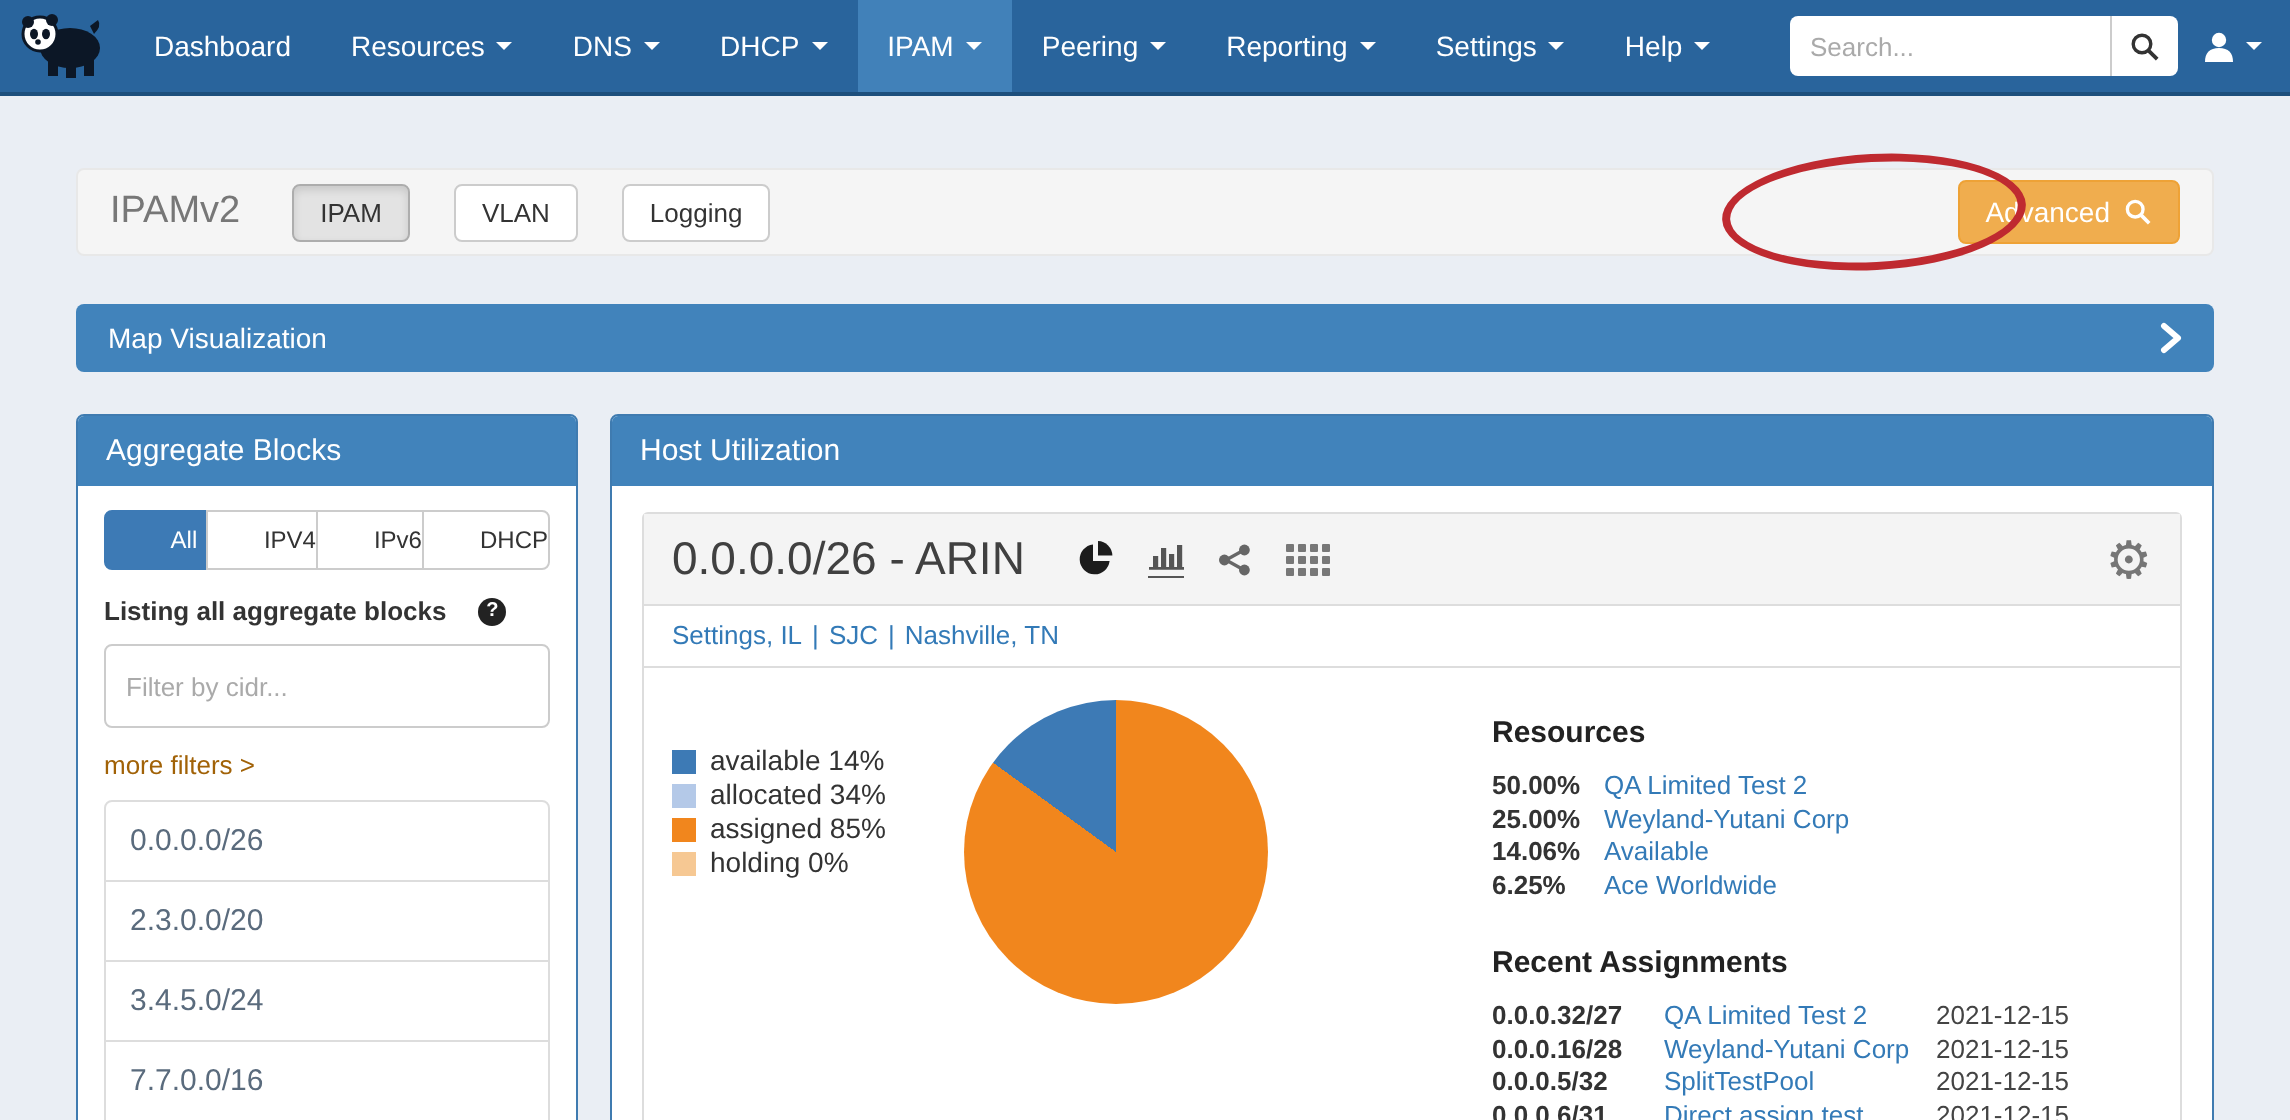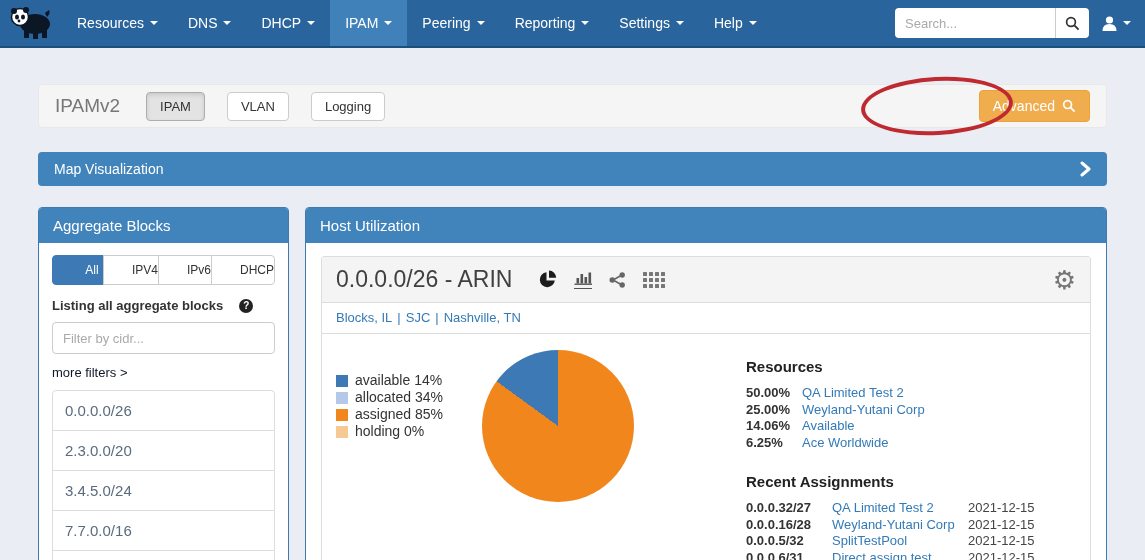--- a/index.html
+++ b/index.html
@@ -64,24 +64,24 @@
   .tab-group button { flex: 1; height: 30px; font-size: 12px; color: #333; background: #fff;
                       border: 1px solid #ccc; margin-left: -1px; cursor: pointer; padding-left: 28px; }
   .tab-group button:first-child { margin-left: 0; border-radius: 4px 0 0 4px; }
   .tab-group button:last-child { border-radius: 0 4px 4px 0; }
   .tab-group button.active { background: #3d7ab5; border-color: #3d7ab5; color: #fff; }
   .listing-label { font-size: 13px; font-weight: bold; color: #333; margin: 13px 0 9px;
                    display: flex; align-items: center; gap: 16px; }
   .help-ic { width: 14px; height: 14px; background: #222; color: #fff; border-radius: 50%;
              font-size: 10px; font-weight: bold; display: inline-flex; align-items: center;
              justify-content: center; cursor: pointer; }
-  .filter-input { width: 100%; height: 32px; border: 1px solid #ccc; border-radius: 4px;
+  .filter-input { width: 100%; height: 42px; border: 1px solid #ccc; border-radius: 4px;
                   padding: 0 10px; font-size: 13px; color: #333; outline: none; }
   .filter-input::placeholder { color: #aaa; }
-  .more-filters { display: inline-block; font-size: 13px; color: #0f172a; margin: 11px 0 10px; cursor: pointer; text-align: right; }
+  .more-filters { display: inline-block; font-size: 13px; color: #a16207; margin: 11px 0 10px; cursor: pointer; text-align: right; }
   .block-list { border-radius: 4px; }
   .block-item { border: 1px solid #ddd; margin-top: -1px; padding: 11px 12px; font-size: 15px;
                 color: #5a6b7d; background: #fff; cursor: pointer; }
   .block-item:first-child { margin-top: 0; border-radius: 4px 4px 0 0; }
 
   
   .right-body { padding: 13px 15px; }
   .widget-box { border: 1px solid #ddd; border-radius: 3px; }
   .util-toolbar { background: #f4f4f4; border-bottom: 1px solid #ddd; padding: 9px 14px;
                   display: flex; align-items: center; }
@@ -128,20 +128,23 @@
       <circle cx="11" cy="12" r="8.5" fill="#ffffff" stroke="#0c1726" stroke-width="1.5"></circle>
       <circle cx="5" cy="6" r="3" fill="#0c1726"></circle>
       <circle cx="17" cy="5" r="3" fill="#0c1726"></circle>
       <ellipse cx="8" cy="12" rx="2" ry="2.6" fill="#0c1726"></ellipse>
       <ellipse cx="14" cy="12" rx="2" ry="2.6" fill="#0c1726"></ellipse>
       <circle cx="10" cy="16" r="1.4" fill="#0c1726"></circle>
     </svg>
   </div>
 
   <div class="nav-items">
+    <div class="nav-item">
+        <span>Dashboard</span>
+      </div>
     <div class="nav-item">
         <span>Resources</span>
         <span class="caret"></span>
       </div>
     <div class="nav-item">
         <span>DNS</span>
         <span class="caret"></span>
       </div>
     <div class="nav-item">
         <span>DHCP</span>
@@ -289,21 +292,21 @@
                   <i></i>
                   <i></i>
                   <i></i>
                   <i></i>
               </span>
             </div>
             <span class="gear">⚙</span>
           </div>
 
           <div class="crumb-row">
-            <a>Blocks, IL</a><span class="crumb-sep">|</span><a>SJC</a><span class="crumb-sep">|</span><a>Nashville, TN</a>
+            <a>Settings, IL</a><span class="crumb-sep">|</span><a>SJC</a><span class="crumb-sep">|</span><a>Nashville, TN</a>
           </div>
 
           <div class="util-content">
             <div class="legend">
               <div class="legend-item">
                   <span class="sw" style="background:#3d7ab5"></span>
                   <span>available 14%</span>
                 </div>
               <div class="legend-item">
                   <span class="sw" style="background:#b4c9e8"></span>

